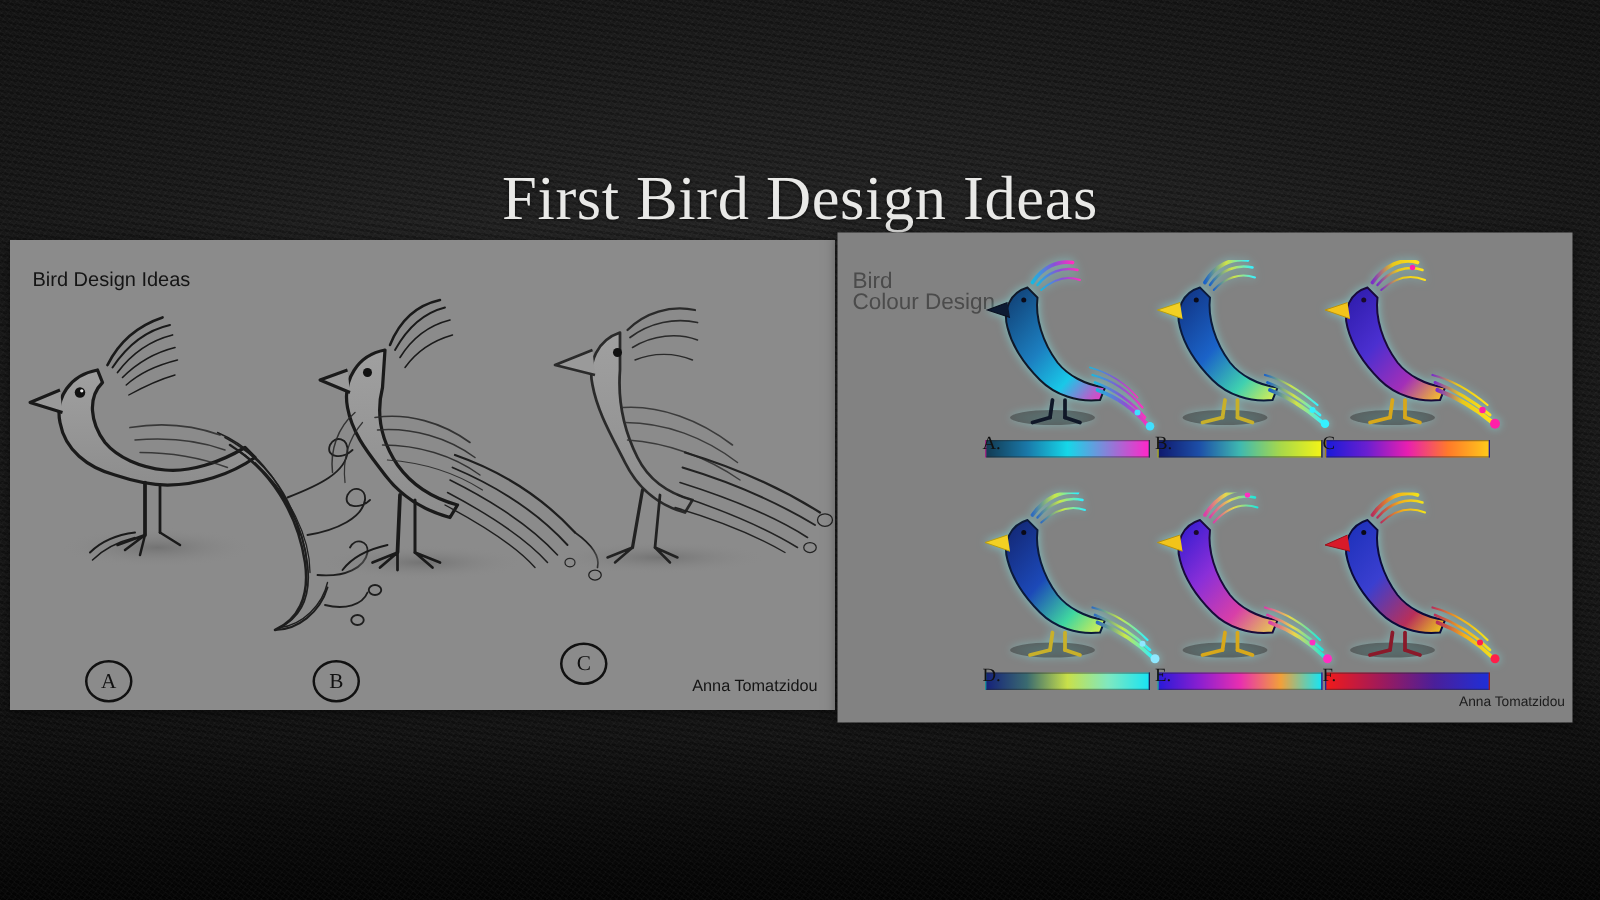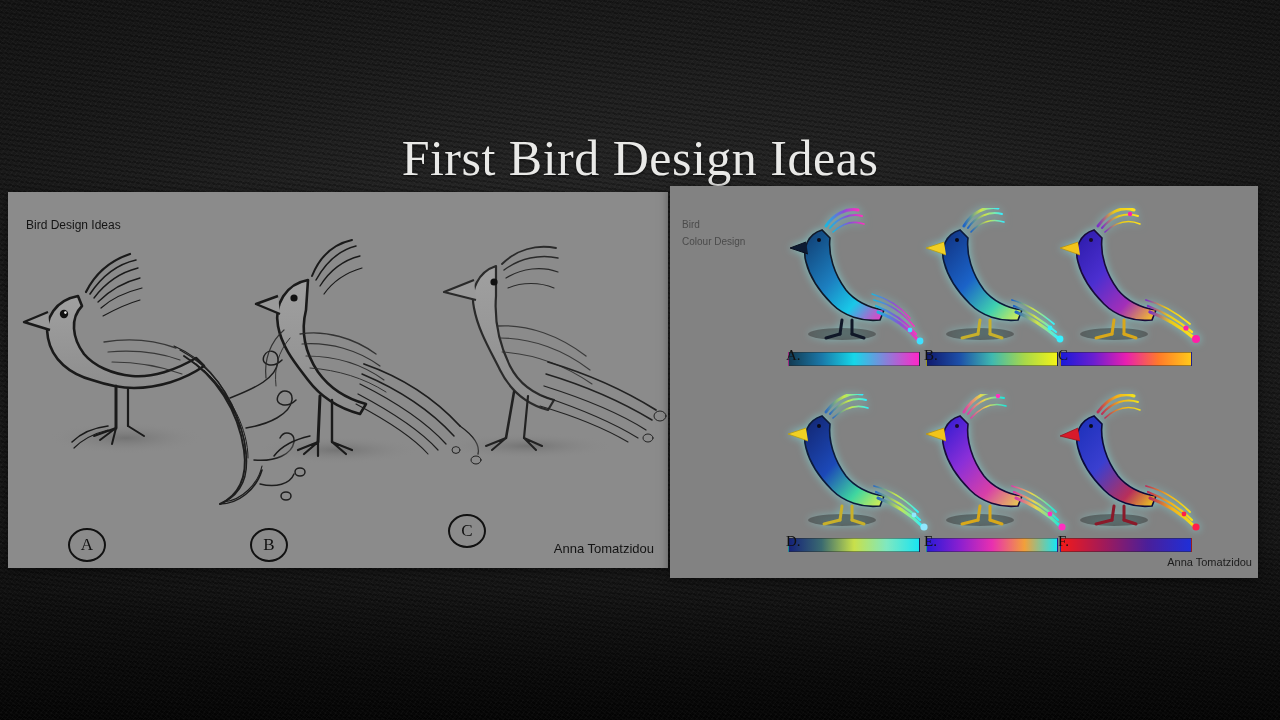--- a/index.html
+++ b/index.html
@@ -48,22 +48,22 @@
   }
   #palette-panel{
     left:670px;top:186px;width:588px;height:392px;
     background:#828282;
     box-shadow:0 2px 10px rgba(0,0,0,.5);
   }
   .panel-label{
     position:absolute;color:#1e1e1e;font-size:15px;line-height:18px;
     white-space:pre-line;
   }
-  #sketch-title{left:18px;top:24px;font-size:12px;color:#141414;}
-  #palette-title{left:12px;top:30px;font-size:10px;color:#4b4b4b;line-height:17px;}
+  #sketch-title{left:18px;top:24px;font-size:16px;color:#141414;}
+  #palette-title{left:12px;top:30px;font-size:18px;color:#4b4b4b;line-height:17px;}
   .credit{
     position:absolute;font-size:13px;color:#141414;white-space:nowrap;
   }
   #sketch-credit{right:14px;bottom:12px;}
   #palette-credit{right:6px;bottom:10px;font-size:11px;color:#1c1c1c;}
   .circ-label{
     position:absolute;width:34px;height:30px;border:2.5px solid #111;border-radius:50%;
     display:flex;align-items:center;justify-content:center;
     font-family:"Liberation Serif", serif;font-size:17px;color:#111;
     background:transparent;

